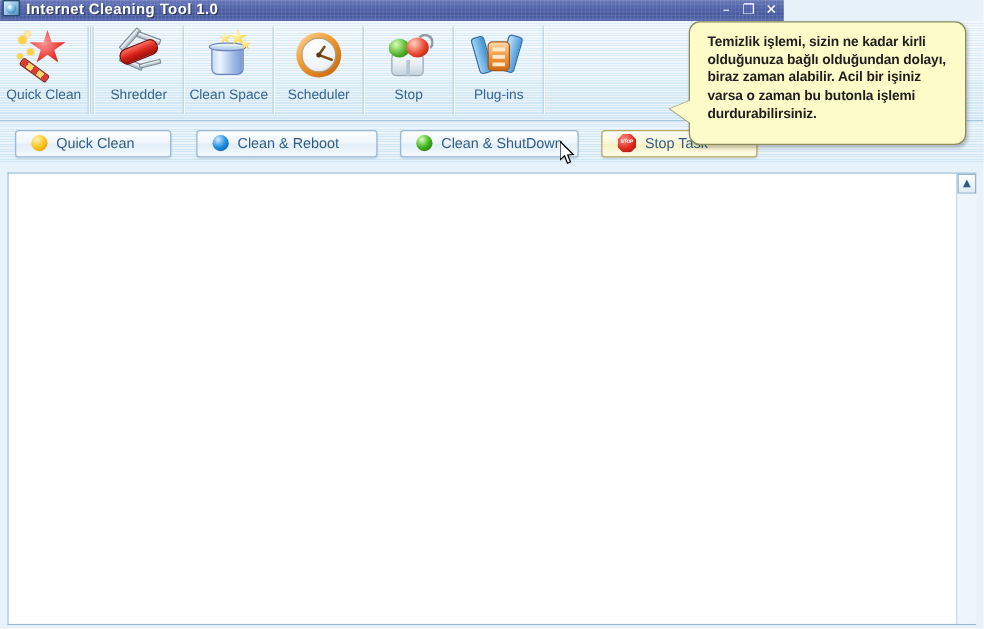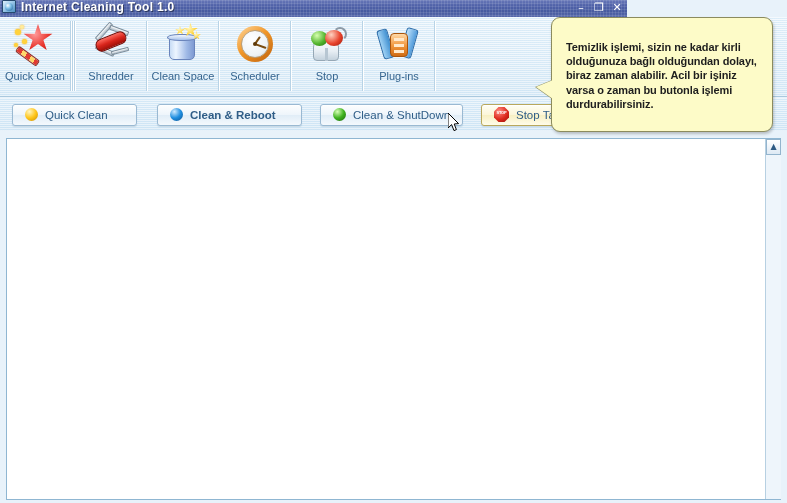--- a/index.html
+++ b/index.html
@@ -384,21 +384,21 @@
     border: 1px solid #9ab9d2;
     border-radius: 3px;
     box-shadow: inset 0 1px 0 #ffffff, 0 1px 1px rgba(60,100,140,.18);
     font-size: 11.5px;
     color: #2f5d87;
     white-space: nowrap;
     box-sizing: border-box;
     cursor: default;
   }
   .abtn.quick { width: 125px; }
-  .abtn.reboot { width: 145px; margin-left: 20px; font-weight: bold; }
+  .abtn.reboot { width: 145px; margin-left: 20px; }
   .abtn.shutdown { width: 143px; margin-left: 18px; }
   .abtn.stop {
     width: 125px; margin-left: 18px;
     background: linear-gradient(to bottom, #fffef4 0%, #fbf6d8 50%, #f7f0c4 52%, #fffce9 100%);
     border-color: #b9a85c;
   }
   .dot {
     width: 13px; height: 13px;
     border-radius: 50%;
     flex: 0 0 auto;
@@ -462,26 +462,26 @@
     color: #2d5a83;
     font-family: "DejaVu Sans", sans-serif;
     line-height: 1;
   }
   .sc-track { flex: 1 1 auto; background: #eef5fb; }
 
   
   .tooltip {
     position: absolute;
     left: 551px; top: 17px;
-    width: 222px; height: 115px;
+    width: 222px; height: 99px;
     background: #fdfbc8;
     border: 1px solid #8b8b5e;
     border-radius: 9px;
     box-sizing: border-box;
-    padding: 22px 10px 8px 14px;
+    padding: 9px 10px 8px 14px;
     box-shadow: 1px 2px 3px rgba(0,0,0,.22);
     z-index: 40;
   }
   .tooltip-text {
     font-size: 11px;
     font-weight: bold;
     color: #1e1e1e;
     line-height: 14.2px;
     letter-spacing: -.1px;
   }

